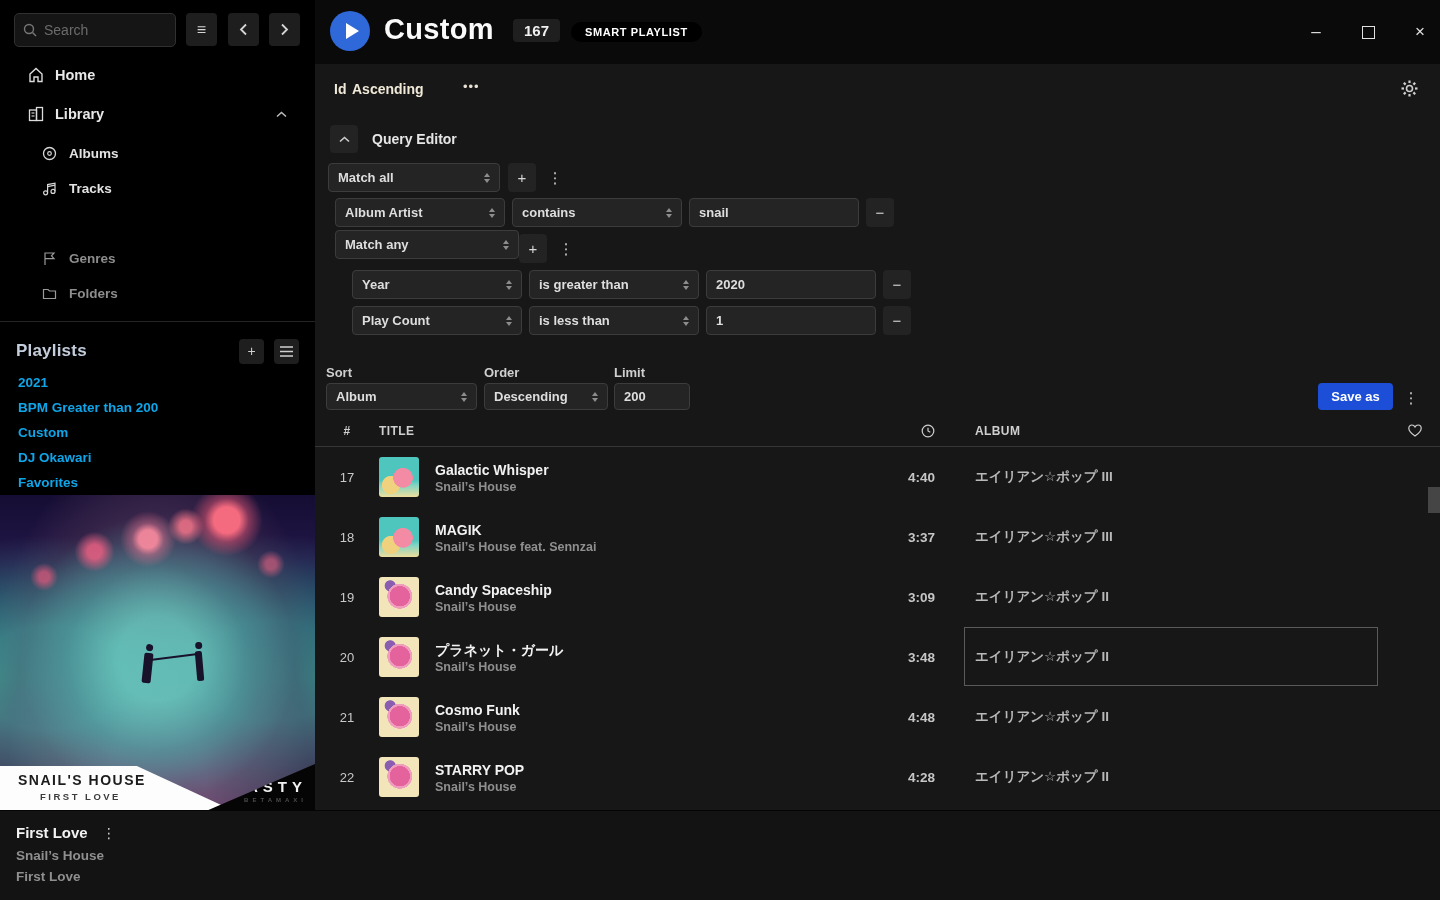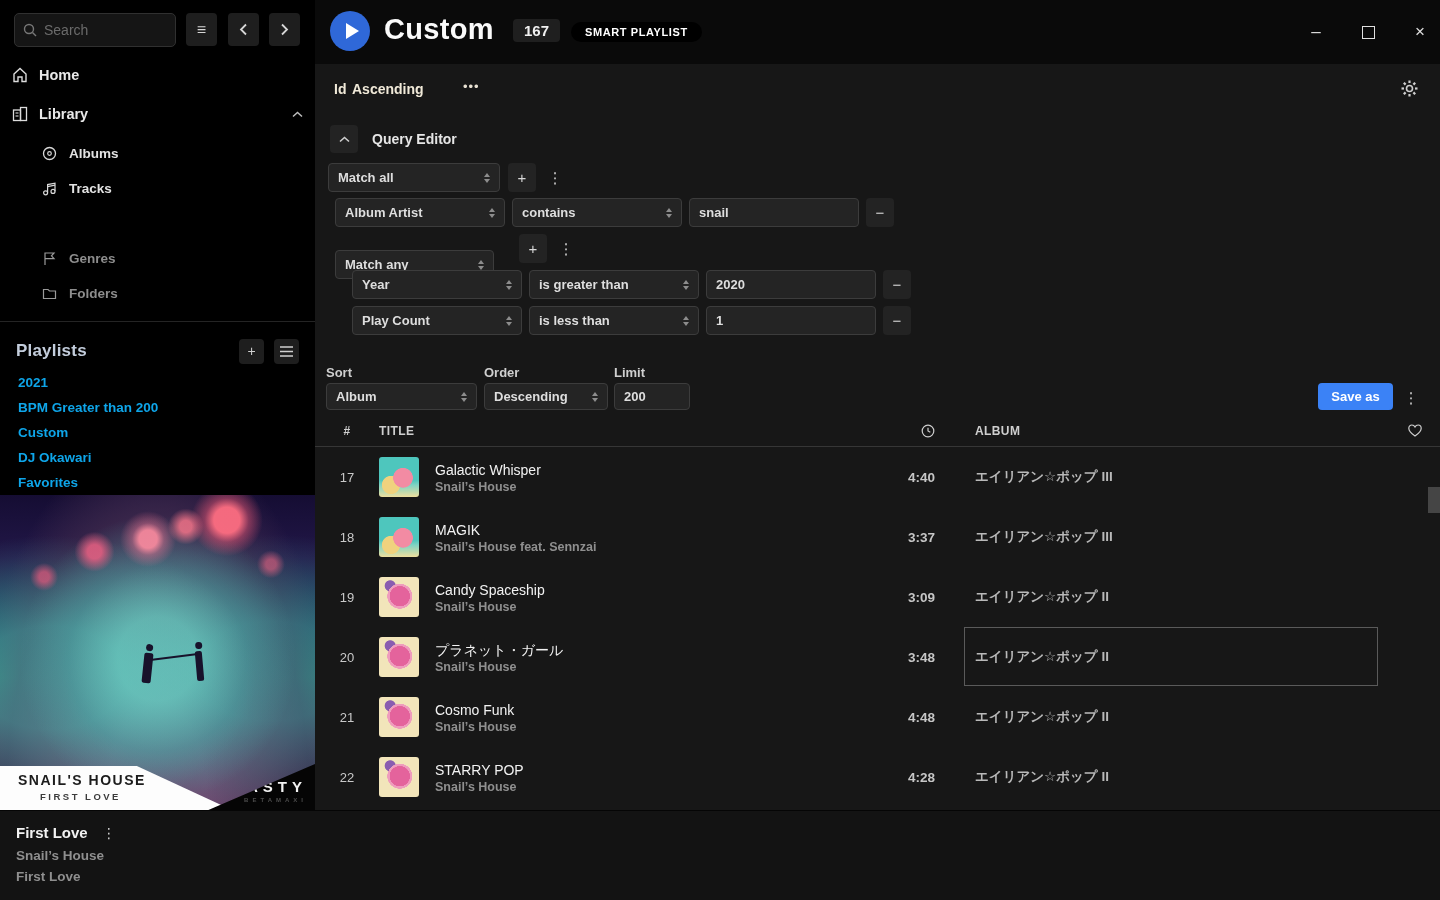--- a/index.html
+++ b/index.html
@@ -10,21 +10,21 @@
   
   .sidebar { position:absolute; left:0; top:0; width:315px; height:810px; background:#000; z-index:3; }
   .s-top { position:absolute; left:0; top:0; width:315px; height:60px; }
   .search-box { position:absolute; left:14px; top:13px; width:162px; height:34px;
     background:#151515; border:1px solid #303030; border-radius:5px; display:flex; align-items:center; padding:0 8px; gap:7px; }
   .search-box input { flex:1; min-width:0; background:transparent; border:none; outline:none;
     color:#bbb; font-size:14px; font-family:inherit; }
   .search-box input::placeholder { color:#6b6b6b; }
   .sq-btn { position:absolute; top:13px; width:31px; height:33px; background:#1e1e1e; border:none;
     border-radius:4px; color:#d6d6d6; font-size:16px; display:flex; align-items:center; justify-content:center; cursor:pointer; }
-  .nav-row { position:absolute; left:0; width:315px; height:36px; display:flex; align-items:center; padding:0 12px; gap:11px;
+  .nav-row { position:absolute; left:0; width:315px; height:36px; display:flex; align-items:center; padding:0 28px; gap:11px;
     color:#e8e8e8; font-size:14.5px; font-weight:700; }
   .nav-row .spacer { flex:1; }
   .sub-row { position:absolute; left:0; width:315px; height:35px; display:flex; align-items:center; padding:0 0 0 42px; gap:12px;
     color:#e2e2e2; font-size:13.5px; font-weight:700; }
   .sub-row.dim { color:#8d8d8d; }
   .s-divider { position:absolute; left:0; top:321px; width:315px; border-top:1px solid #242424; }
   .pl-head { position:absolute; left:0; top:336px; width:315px; height:30px; display:flex; align-items:center; padding:0 16px; }
   .pl-head .pl-title { color:#c3cddc; font-size:17px; font-weight:700; letter-spacing:.2px; }
   .pl-head .spacer { flex:1; }
   .pl-btn { width:25px; height:25px; background:#1e1e1e; border:none; border-radius:4px; color:#d0d0d0;
@@ -96,21 +96,21 @@
   .ud { display:flex; flex-direction:column; gap:2px; align-items:center; }
   .ud i { width:0; height:0; border-left:3.5px solid transparent; border-right:3.5px solid transparent; }
   .ud .up { border-bottom:4px solid #8d8d8d; }
   .ud .dn { border-top:4px solid #8d8d8d; }
   .q-btn { width:28px; height:29px; background:#232323; border:none; border-radius:4px; color:#d8d8d8;
     font-size:15px; display:flex; align-items:center; justify-content:center; cursor:pointer; }
   .q-kebab { width:20px; height:29px; background:transparent; border:none; color:#cfcfcf; font-size:15px; cursor:pointer; }
   .abs { position:absolute; }
 
   .qe-foot-label { position:absolute; top:240px; color:#cfcfcf; font-size:13px; font-weight:600; }
-  .save-btn { position:absolute; left:1003px; top:258px; width:75px; height:27px; background:#3b82f6; border:none;
+  .save-btn { position:absolute; left:1003px; top:258px; width:75px; height:27px; background:#1d4ed8; border:none;
     border-radius:4px; color:#fff; font-size:13px; font-weight:700; cursor:pointer; }
 
   .t-head { position:absolute; left:0; top:351px; width:1125px; height:32px; border-bottom:1px solid #363636;
     display:grid; grid-template-columns:64px 472px 90px 34px 415px 50px; align-items:center;
     color:#cfcfcf; font-size:12px; font-weight:600; letter-spacing:.4px; }
   .t-head .c-num { text-align:center; }
   .t-head .c-dur { display:flex; justify-content:flex-end; padding-right:6px; }
   .t-head .c-like { display:flex; justify-content:center; }
   .rows { position:absolute; left:0; top:383px; width:1125px; height:363px; overflow:hidden; }
   .trow { height:60px; display:grid; grid-template-columns:64px 472px 90px 34px 415px 50px; align-items:center; cursor:pointer; }
@@ -118,21 +118,21 @@
   .t-main { display:flex; align-items:center; gap:16px; }
   .cover { width:40px; height:40px; border-radius:3px; flex:none; }
   .cover-a { background:
       radial-gradient(circle at 60% 52%, #f28ba3 0 30%, transparent 32%),
       radial-gradient(circle at 30% 70%, #f0d27e 0 22%, transparent 24%),
       linear-gradient(180deg,#4ec6bd 0 58%, #7fd4c4 70%, #efdf9e 100%); }
   .cover-b { background:
       radial-gradient(circle at 52% 48%, #e4639c 0 34%, #ef9cbd 35% 42%, transparent 43%),
       radial-gradient(circle at 28% 22%, #8a5db0 0 12%, transparent 14%),
       #f2e5ba; }
-  .t-title { color:#f2f2f2; font-size:14px; font-weight:400; line-height:1.45; }
+  .t-title { color:#f2f2f2; font-size:14px; font-weight:700; line-height:1.45; }
   .t-artist { color:#8f8f8f; font-size:12.5px; font-weight:600; }
   .c-dur { color:#c6c6c6; font-size:13.5px; text-align:right; padding-right:6px;font-weight:bold; }
   .c-album { color:#b9b9b9; font-size:13.5px; font-weight:600; }
   .focus-ring { position:absolute; left:649px; top:563px; width:414px; height:59px; border:1px solid #5a5a5a; pointer-events:none; }
   .scroll-thumb { position:absolute; right:0; top:423px; width:12px; height:26px; background:#454545; cursor:pointer; }
 
   
   .player { position:absolute; left:0; top:810px; width:1440px; height:90px; background:#131313; border-top:1px solid #050505; z-index:4; }
   .np-title-row { position:absolute; left:16px; top:13px; display:flex; align-items:center; gap:14px; }
   .np-title { color:#f2f2f2; font-size:15px; font-weight:700; }
@@ -335,21 +335,21 @@
             <span class="ud">
               <i class="up"></i>
               <i class="dn"></i>
             </span>
         </div>
         <div class="tin abs" style="left:374px; top:73px; width:170px">
           <input value="snail" style="">
         </div>
         <button class="q-btn abs" style="left:551px; top:73px">−</button>
 
-        <div class="sel abs" style="left:20px; top:125px; width:159px">
+        <div class="sel abs" style="left:20px; top:105px; width:184px">
           <span>Match any</span>
             <span class="ud">
               <i class="up"></i>
               <i class="dn"></i>
             </span>
         </div>
         <button class="q-btn abs" style="left:204px; top:109px">+</button>
         <button class="q-kebab abs" style="left:241px; top:109px">⋮</button>
 
         <div class="sel abs" style="left:37px; top:145px; width:170px">

